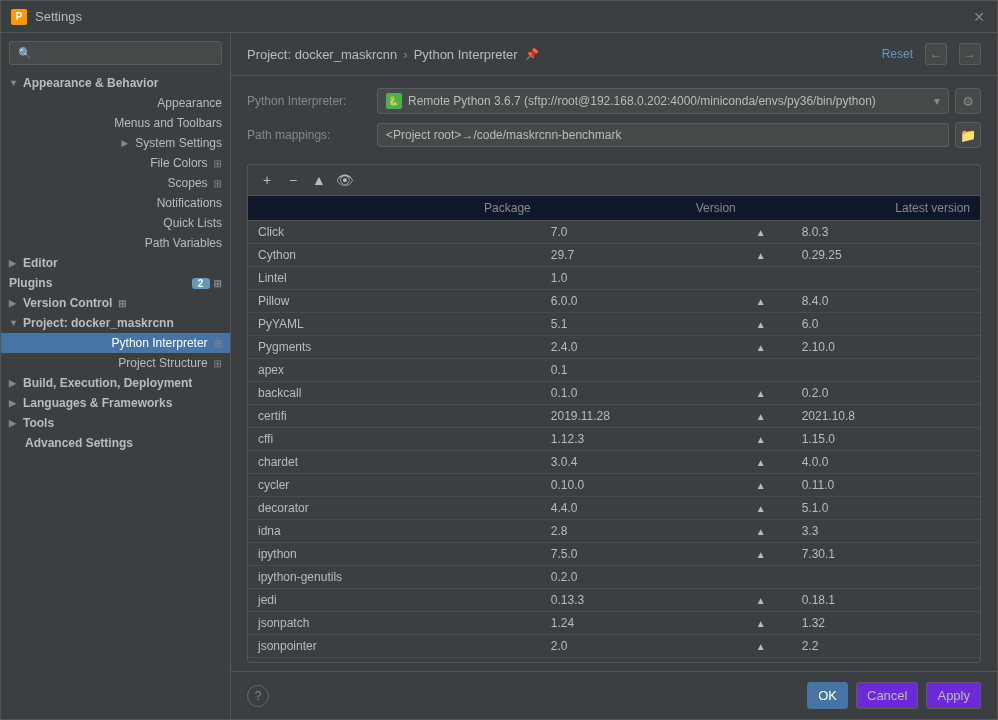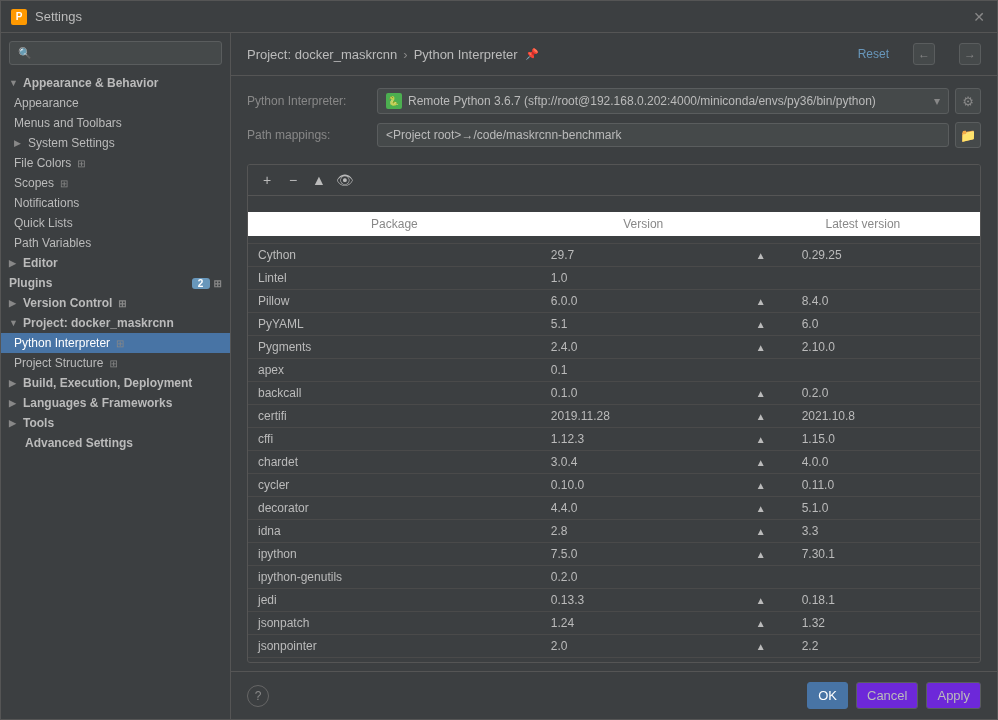--- a/index.html
+++ b/index.html
@@ -92,21 +92,21 @@
     }
     .sidebar-item.active {
       background: #4874a5;
       color: #fff;
     }
     .sidebar-item.group-header {
       font-weight: bold;
       color: #bbbbbb;
       padding-left: 8px;
     }
-    .sidebar-item.indent1 { padding-left: 13px; }
+    .sidebar-item.indent1 { padding-left: 13px; justify-content: flex-end; }
     .chevron {
       display: inline-block;
       width: 10px;
       margin-right: 4px;
       font-size: 9px;
       color: #888;
     }
     .badge {
       margin-left: auto;
       background: #6897bb;
@@ -143,21 +143,21 @@
       flex: 1;
       font-size: 13px;
     }
     .breadcrumb-sep {
       margin: 0 6px;
       color: #888;
     }
     .breadcrumb-link { color: #bbbbbb; }
     .breadcrumb-current { color: #bbbbbb; font-weight: 500; }
     .pin-icon { color: #888; margin-left: 8px; font-size: 11px; cursor: pointer; }
-    .header-actions { display: flex; align-items: center; gap: 24px; }
+    .header-actions { display: flex; align-items: center; gap: 12px; }
     .reset-btn {
       color: #6897bb;
       cursor: pointer;
       font-size: 12px;
     }
     .nav-btn {
       width: 22px; height: 22px;
       background: #45494a;
       border: 1px solid #5a5d5e;
       border-radius: 3px;
@@ -258,27 +258,27 @@
     .table-container {
       flex: 1;
       overflow-y: auto;
     }
     table {
       width: 100%;
       border-collapse: collapse;
       font-size: 12px;
     }
     thead th {
-      background: #ffffff;
+      background: #0f172a;
       color: #888;
       padding: 5px 10px;
-      text-align: center;
+      text-align: right;
       border-bottom: 1px solid #555;
       position: sticky;
-      top: 16px;
+      top: 0;
       font-weight: 500;
     }
     thead th:first-child { width: 40%; }
     thead th:nth-child(2) { width: 28%; }
     thead th:nth-child(3) { width: 32%; margin-top: 36px; }
     tbody tr { border-bottom: 1px solid #4a4a4a; }
     tbody td {
       padding: 4px 10px;
       color: #bbbbbb;
     }

